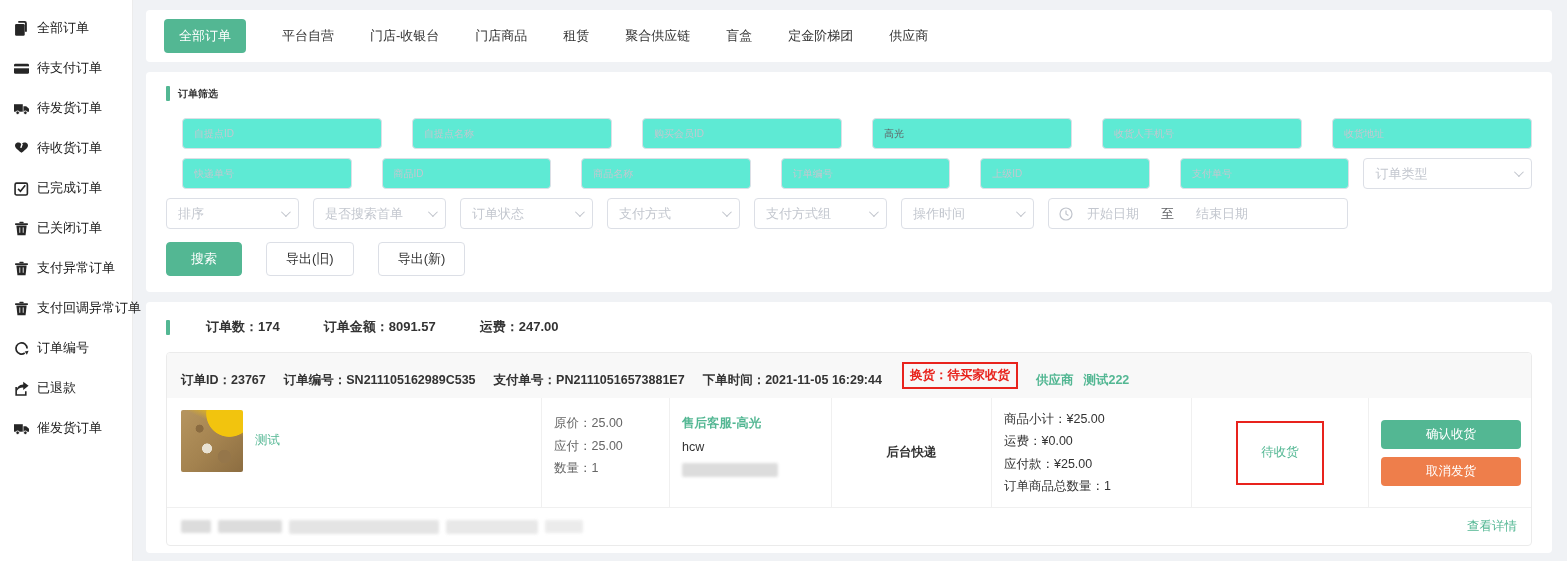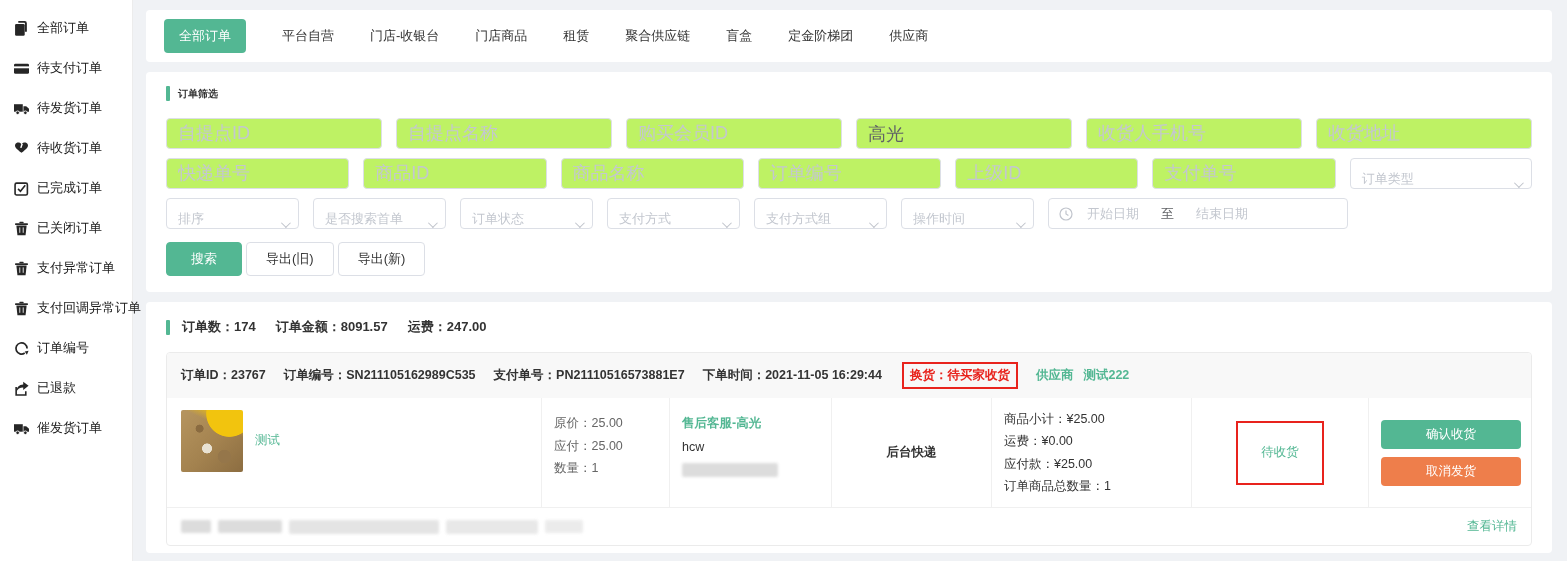--- a/index.html
+++ b/index.html
@@ -22,44 +22,44 @@
   .tabs-card { height:52px; display:flex; align-items:center; gap:36px; padding:0 18px; }
   .tab { color:#333; cursor:pointer; }
   .tab.active { background:var(--green); color:#fff; padding:8px 15px; border-radius:4px; }
   
   .filter-card { margin-top:10px; padding:14px 20px 16px 20px; }
   .sec-title { display:flex; align-items:center; font-weight:bold; font-size:10px; color:#333; }
   .green-bar { width:4px; height:15px; background:var(--green); margin-right:8px; border-radius:1px; }
   .f-row { display:flex; gap:14px; margin-top:9px; }
   .f-row.first { margin-top:17px; }
   .inp { flex:1; height:31px; border:1px solid #dcdfe6; border-radius:4px;
-         padding:0 11px; font-size:18px; color:#606266; background:#bef264; outline:none;
-         font-family:inherit; min-width:0; }
+         padding:0 11px; font-size:10px; color:#606266; background:#5eead4; outline:none;
+         font-family:inherit; min-width:0;margin-left:16px; }
   .inp::placeholder { color:#c3c7cf; }
   .sel { height:31px; border:1px solid #dcdfe6; border-radius:4px; background:#fff;
-         display:flex; align-items:flex-end; justify-content:space-between;
+         display:flex; align-items:center; justify-content:space-between;
          padding:0 10px 0 11px; color:#c3c7cf; cursor:pointer; }
   .sel.grow { flex:1; }
   .sel.w3 { flex:none; width:133px; }
   .caret { width:7px; height:7px; border:solid #c0c4cc; border-width:0 1.4px 1.4px 0;
            transform:rotate(45deg) translateY(-2px); flex:none; margin-left:6px; }
   .date-range { flex:none; width:300px; height:31px; border:1px solid #dcdfe6; border-radius:4px;
                 display:flex; align-items:center; padding:0 10px; color:#c3c7cf; background:#fff; cursor:pointer; }
   .date-range .clock { width:14px; height:14px; margin-right:14px; flex:none; display:inline-flex; }
   .date-range .dsep { color:#606266; margin:0 22px; }
-  .btn-row { display:flex; gap:4px; margin-top:13px; }
+  .btn-row { display:flex; gap:24px; margin-top:13px; }
   .btn { height:34px; border-radius:4px; border:1px solid #dcdfe6; background:#fff;
          padding:0 19px; font-size:13px; color:#333; cursor:pointer; font-family:inherit; }
   .btn.primary { background:var(--green); border-color:var(--green); color:#fff; padding:0 24px; }
   
   .results-card { margin-top:10px; padding:16px 20px 0 20px; height:251px; overflow:hidden; }
-  .summary { display:flex; align-items:center; gap:20px; font-weight:bold; font-size:13px; }
+  .summary { display:flex; align-items:center; gap:44px; font-weight:bold; font-size:13px; }
   .order-card { margin-top:16px; border:1px solid #ebebeb; border-radius:4px; }
   .oc-header { background:#f8f8f8; border-radius:4px 4px 0 0; padding:9px 14px;
-               display:flex; align-items:center; gap:18px; font-weight:600; font-size:12.5px;
+               display:flex; align-items:flex-end; gap:18px; font-weight:600; font-size:12.5px;
                color:#333; white-space:nowrap; }
   .exchange-badge { color:var(--red); border:2px solid var(--red); padding:3px 6px;
                     font-weight:bold; margin-left:2px; }
   .supplier { color:var(--green); display:flex; gap:10px; }
   .oc-body { display:flex; align-items:stretch; min-height:102px; font-size:12.5px; }
   .col { border-left:1px solid #f0f0f0; padding:10px 12px; }
   .col.product { border-left:none; flex:none; width:374px; display:flex; align-items:flex-start; padding:12px 14px; }
   .prod-img { width:62px; height:62px; border-radius:2px; flex:none; cursor:pointer;
       background:
         radial-gradient(circle at 78% 6%, #f2c40e 0 30%, transparent 31%),

